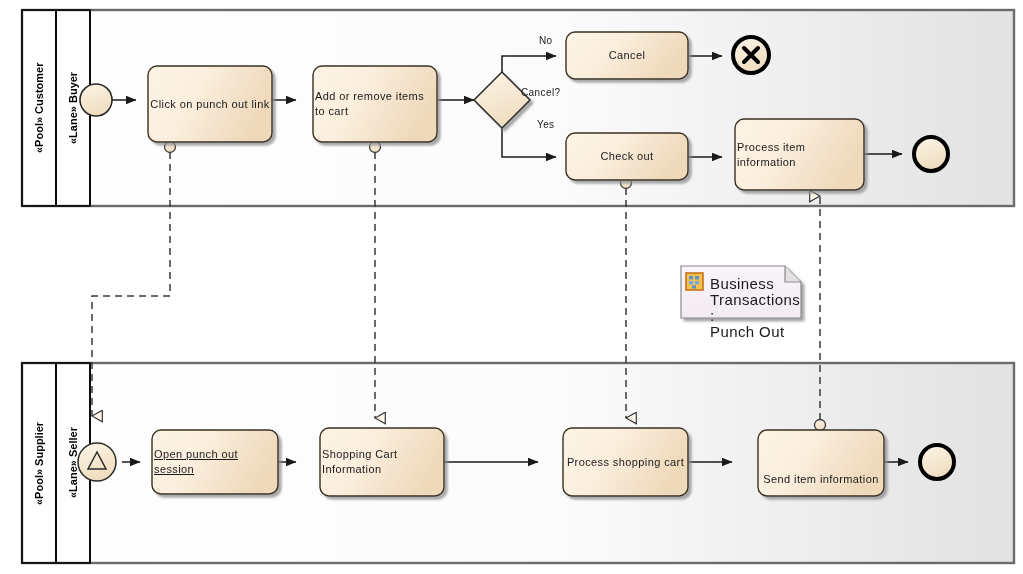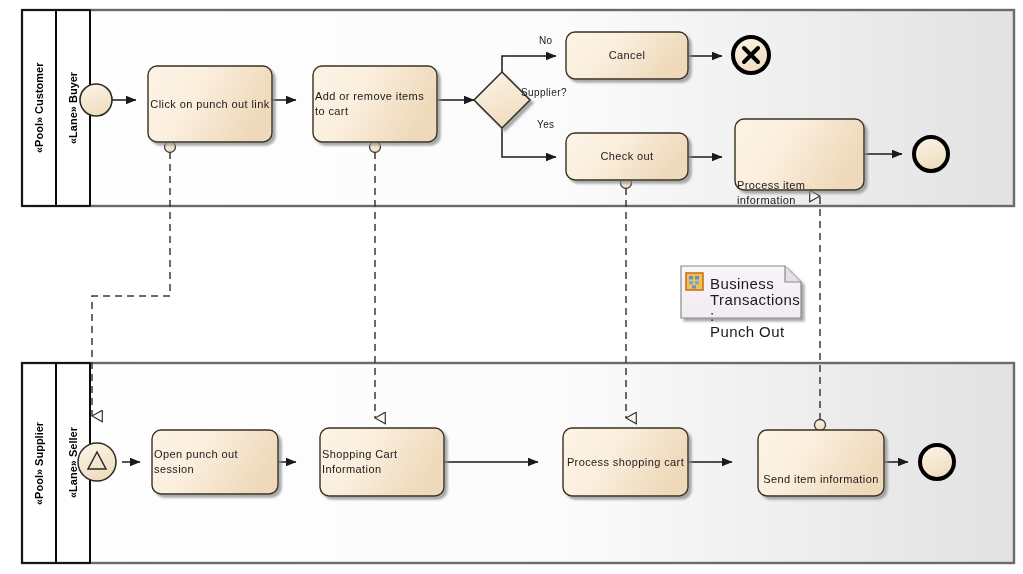--- a/index.html
+++ b/index.html
@@ -228,27 +228,27 @@
 
   <div class="pool-label" style="left:22px; top:10px; width:34px; height:196px;">«Pool» Customer</div>
   <div class="pool-label" style="left:56px; top:10px; width:34px; height:196px;">«Lane» Buyer</div>
   <div class="pool-label" style="left:22px; top:363px; width:34px; height:200px;">«Pool» Supplier</div>
   <div class="pool-label" style="left:56px; top:363px; width:34px; height:200px;">«Lane» Seller</div>
 
   <div class="node-label" style="left:150px; top:68px; width:120px; height:72px;">Click on punch out link</div>
   <div class="node-label" style="left:315px; top:68px; width:120px; height:72px;">Add or remove items to cart</div>
   <div class="node-label" style="left:568px; top:34px; width:118px; height:43px;">Cancel</div>
   <div class="node-label" style="left:568px; top:135px; width:118px; height:43px;">Check out</div>
-  <div class="node-label" style="left:737px; top:121px; width:125px; height:67px;margin-top:38px;">Process item information</div>
-
-  <div class="flow-label" style="left:521px; top:87px;">Supplier?</div>
+  <div class="node-label" style="left:737px; top:121px; width:125px; height:67px;">Process item information</div>
+
+  <div class="flow-label" style="left:521px; top:87px;">Cancel?</div>
   <div class="flow-label" style="left:539px; top:35px;">No</div>
   <div class="flow-label" style="left:537px; top:119px;">Yes</div>
 
-  <div class="node-label" style="left:154px; top:432px; width:122px; height:60px;">Open punch out session</div>
+  <div class="node-label" style="left:154px; top:432px; width:122px; height:60px;text-decoration:underline;">Open punch out session</div>
   <div class="node-label" style="left:322px; top:430px; width:117px; height:64px;">Shopping Cart Information</div>
   <div class="node-label" style="left:565px; top:430px; width:121px; height:64px;">Process shopping cart</div>
   <div class="node-label" style="left:760px; top:432px; width:122px; height:62px;margin-top:16px;">Send item information</div>
 
   <div class="note-text" style="left:710px; top:276px; width:88px;">Business
 Transactions :
 Punch Out</div>
 
 </div>
 

